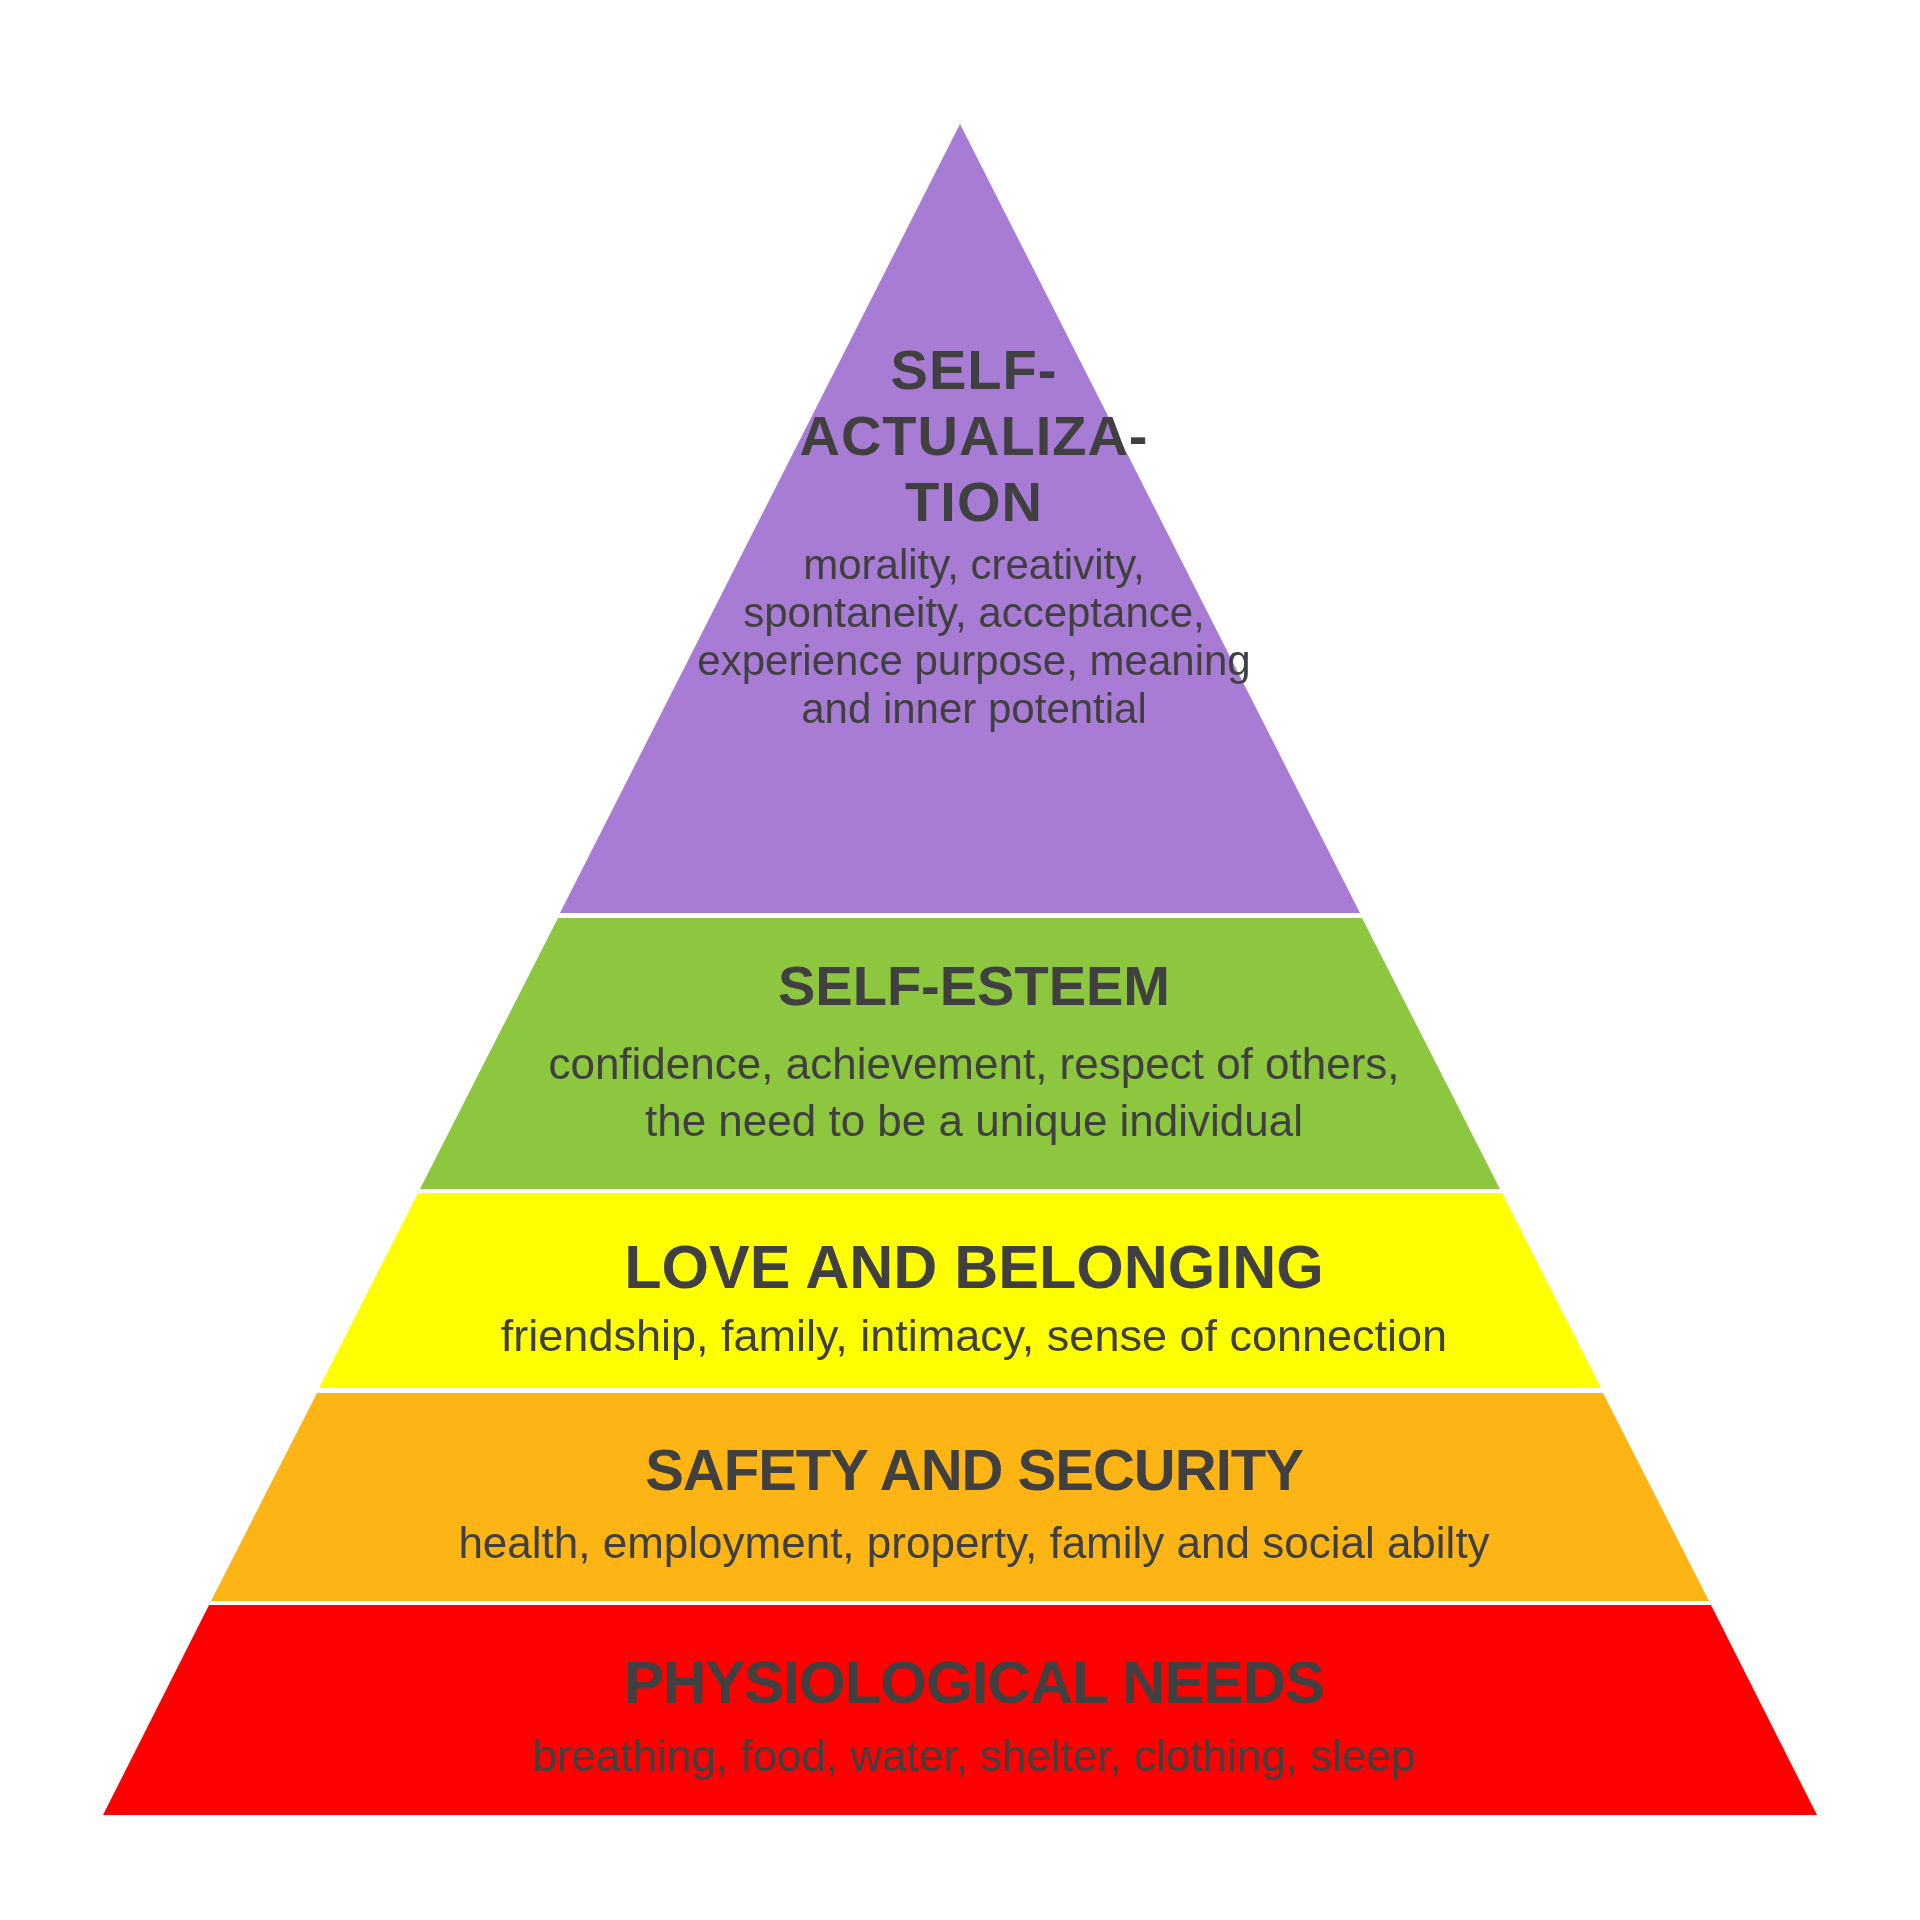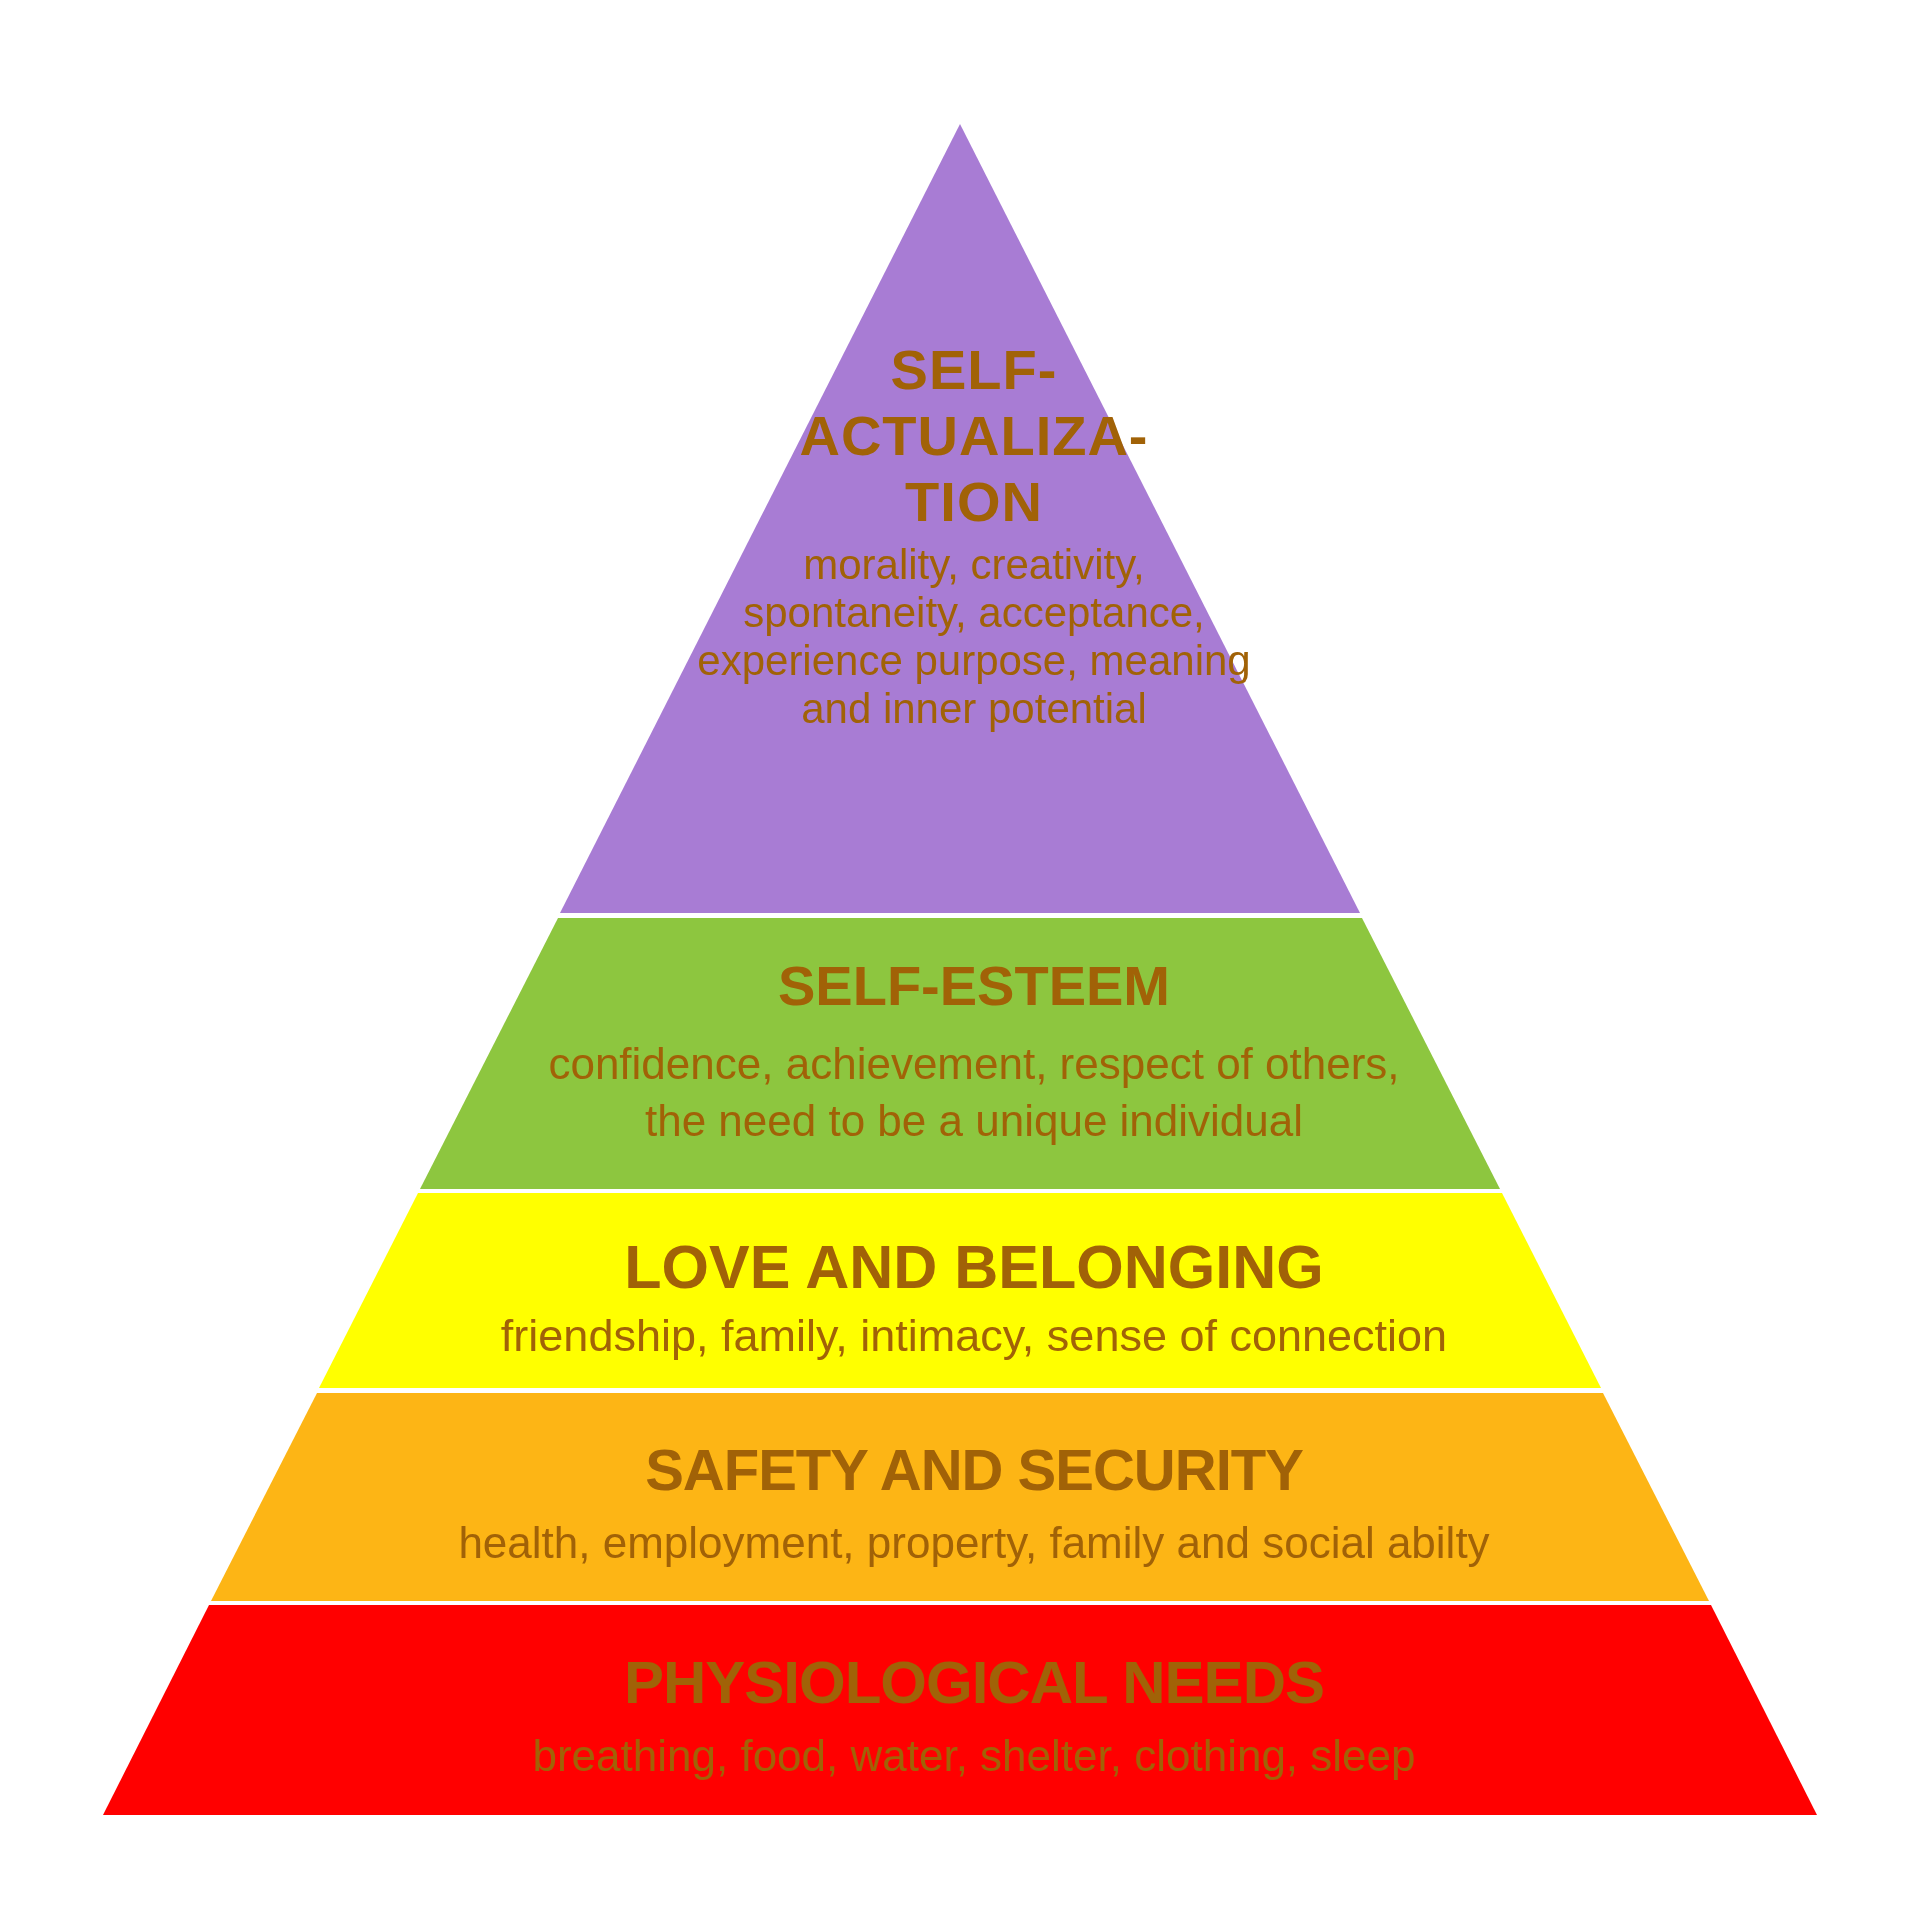--- a/index.html
+++ b/index.html
@@ -7,21 +7,21 @@
     padding: 0;
     background: #ffffff;
   }
   #canvas {
     position: relative;
     width: 1920px;
     height: 1920px;
     background: #ffffff;
     overflow: hidden;
     font-family: "Liberation Sans", sans-serif;
-    color: #a16207;
+    color: #404040;
   }
   .band-shape { position: absolute; }
 
   
   .shape-self-actualization {
     left: 560px; top: 124px; width: 800px; height: 789px;
     clip-path: polygon(400px 0, 800px 789px, 0 789px);
   }
   .shape-self-esteem {
     left: 420px; top: 918px; width: 1080px; height: 271px;

